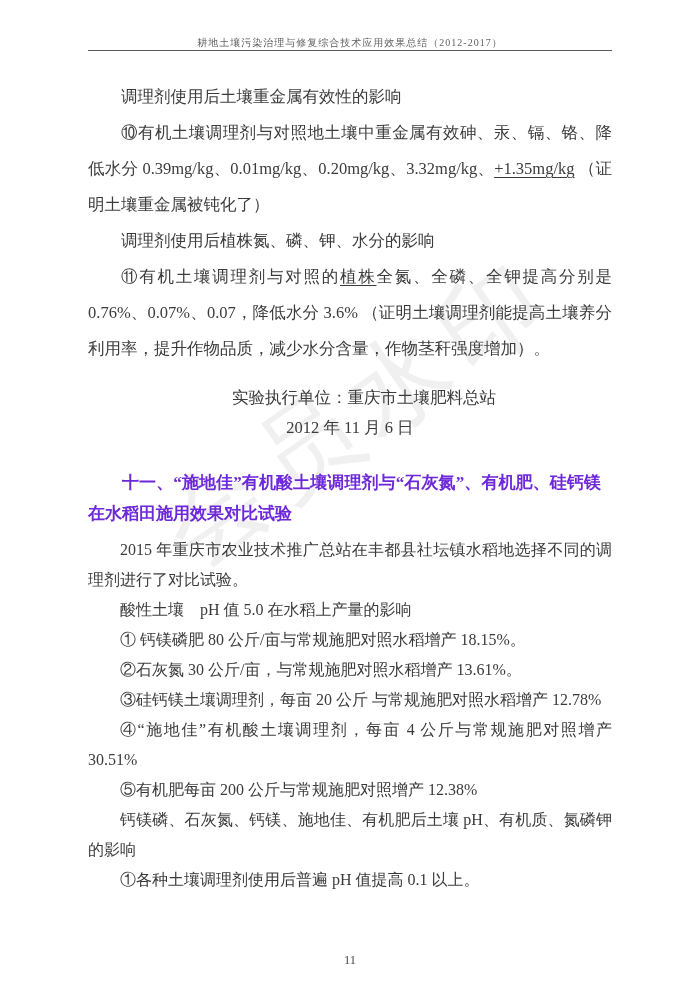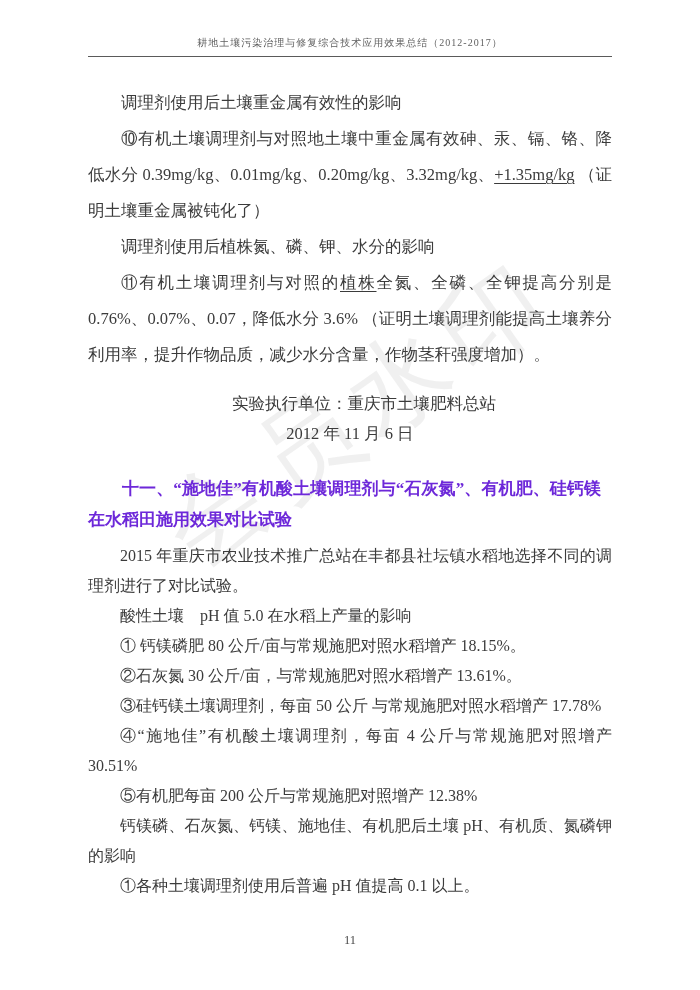--- a/index.html
+++ b/index.html
@@ -7,25 +7,24 @@
     position:relative;
     width:700px;height:990px;
     background:#ffffff;
     overflow:hidden;
     font-family:"Liberation Serif","DejaVu Serif",serif;
   }
   .running-header{
     position:absolute;top:36px;left:88px;width:524px;
     text-align:center;font-size:10px;letter-spacing:1px;
     color:#5f5f5f;
-    padding-bottom:6px;
     border-bottom:1px solid #5a5a5a;
   }
   .content{
-    position:absolute;top:85px;left:88px;width:524px;
+    position:absolute;top:79px;left:88px;width:524px;
   }
   .pa{
     margin:0;font-size:16.5px;line-height:36px;
     color:#3b3b3b;text-align:justify;text-indent:2em;
   }
   .sig{
     margin:0;font-size:16.5px;line-height:30px;
     color:#3b3b3b;padding-left:144px;
   }
   .sig-block{margin-top:16px;}
@@ -44,21 +43,21 @@
     position:absolute;top:330px;left:130px;width:500px;
     font-size:100px;letter-spacing:12px;
     color:rgba(110,110,110,0.10);
     transform:rotate(-35deg);
     transform-origin:center center;
     white-space:nowrap;
     pointer-events:none;
     user-select:none;
   }
   .page-number{
-    position:absolute;bottom:42px;left:0;width:100%;
+    position:absolute;bottom:22px;left:0;width:100%;
     text-align:center;font-size:12.5px;color:#4a4a4a;
   }
 </style>
 </head>
 <body>
 
 <div class="page">
 
   <div class="watermark">会员水印</div>
 
@@ -78,21 +77,21 @@
       <p class="sig">实验执行单位：重庆市土壤肥料总站</p>
       <p class="sig sig-date">2012 年 11 月 6 日</p>
     </div>
 
     <p class="section-heading">十一、“施地佳”有机酸土壤调理剂与“石灰氮”、有机肥、硅钙镁在水稻田施用效果对比试验</p>
 
     <p class="pb pb-first">2015 年重庆市农业技术推广总站在丰都县社坛镇水稻地选择不同的调理剂进行了对比试验。</p>
     <p class="pb">酸性土壤　pH 值 5.0 在水稻上产量的影响</p>
     <p class="pb">① 钙镁磷肥 80 公斤/亩与常规施肥对照水稻增产 18.15%。</p>
     <p class="pb">②石灰氮 30 公斤/亩，与常规施肥对照水稻增产 13.61%。</p>
-    <p class="pb">③硅钙镁土壤调理剂，每亩 50 公斤 与常规施肥对照水稻增产 17.78%</p>
+    <p class="pb">③硅钙镁土壤调理剂，每亩 20 公斤 与常规施肥对照水稻增产 12.78%</p>
     <p class="pb">④“施地佳”有机酸土壤调理剂，每亩 4 公斤与常规施肥对照增产 30.51%</p>
     <p class="pb">⑤有机肥每亩 200 公斤与常规施肥对照增产 12.38%</p>
     <p class="pb">钙镁磷、石灰氮、钙镁、施地佳、有机肥后土壤 pH、有机质、氮磷钾的影响</p>
     <p class="pb">①各种土壤调理剂使用后普遍 pH 值提高 0.1 以上。</p>
 
   </div>
 
   <div class="page-number">11</div>
 
 </div>

